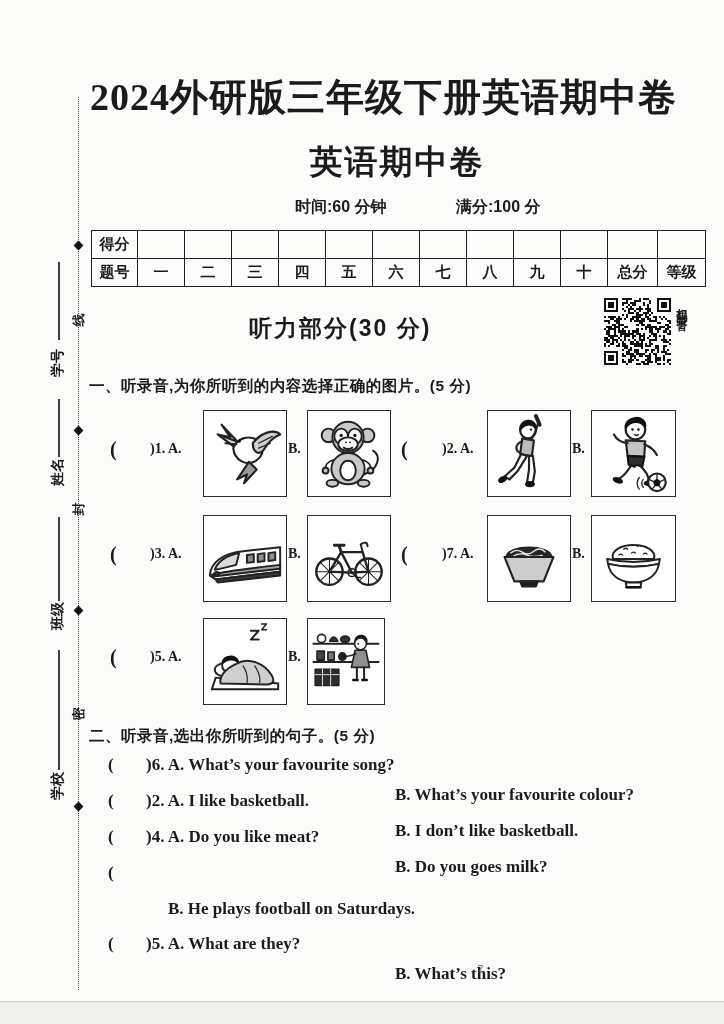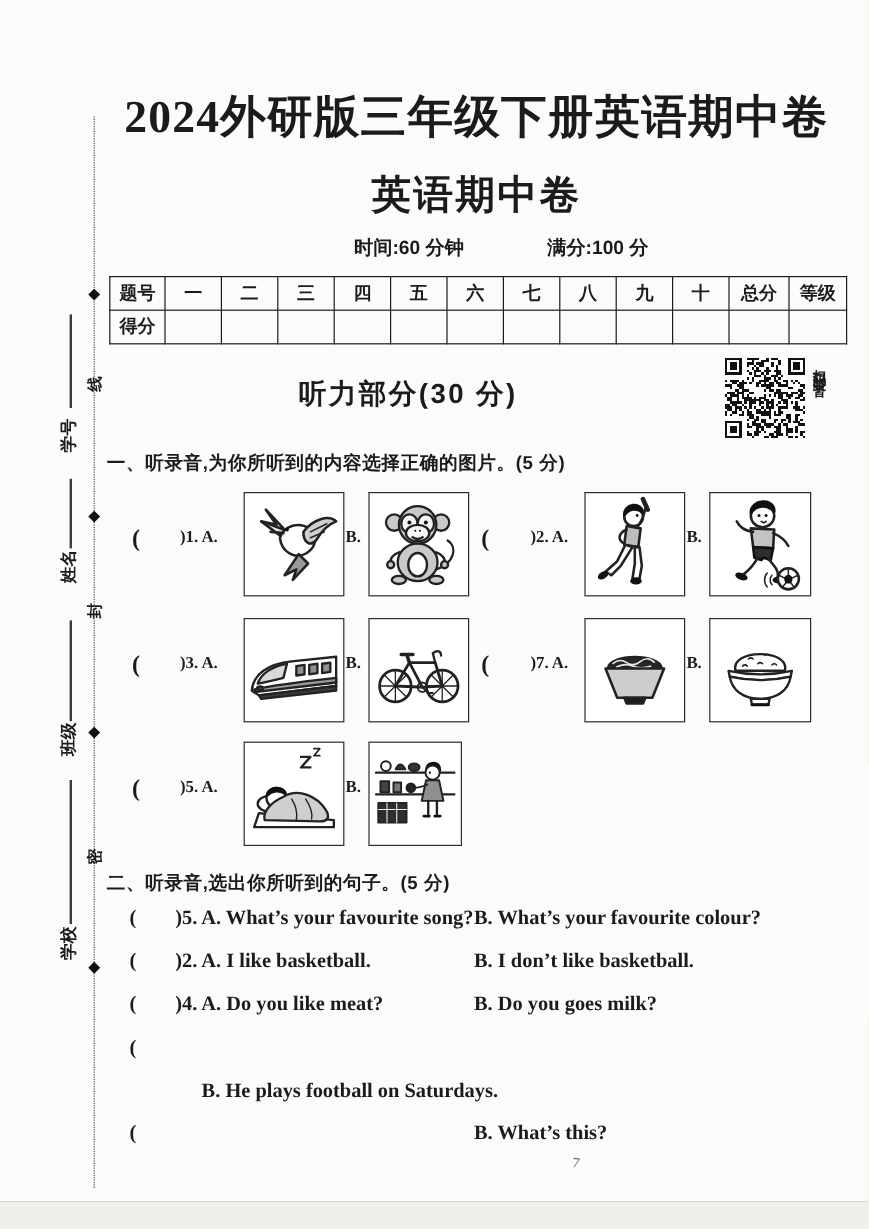--- a/index.html
+++ b/index.html
@@ -1,20 +1,20 @@
 <!DOCTYPE html>
 <html><head>
 <meta charset="utf-8">
 <style>
   html,body{margin:0;padding:0;background:#e9e9e6;}
   .page{position:relative;width:724px;height:1024px;background:#fbfbf9;overflow:hidden;
         font-family:"Liberation Sans","DejaVu Sans",sans-serif;color:#1b1b1b;}
   .abs{position:absolute;}
   
-  .title{top:72px;left:90px;right:20px;text-align:center;font-family:"Liberation Serif","DejaVu Serif",serif;
+  .title{top:72px;left:90px;right:20px;font-family:"Liberation Serif","DejaVu Serif",serif;
          font-weight:700;font-size:38px;letter-spacing:1px;}
   .subtitle{top:140px;left:90px;right:20px;text-align:center;font-family:"Liberation Serif","DejaVu Serif",serif;
          font-weight:700;font-size:33px;letter-spacing:2px;}
   .meta{top:197px;font-weight:700;font-size:16px;padding-left:32px;}
   
   table.score{position:absolute;left:91px;top:230px;border-collapse:collapse;table-layout:fixed;}
   table.score td{border:1.7px solid #1c1c1c;height:27px;text-align:center;vertical-align:middle;
                  font-size:15px;font-weight:700;padding:0;}
   
   .listen-title{top:313px;left:249px;font-size:23px;font-weight:700;letter-spacing:2px;}
@@ -26,21 +26,21 @@
   .p-row{left:0;right:0;height:87px;}
   .p-row .paren{position:absolute;font-family:"Liberation Serif","DejaVu Serif",serif;font-size:20px;font-weight:700;top:28px;}
   .p-row .qlabel{position:absolute;font-family:"Liberation Serif","DejaVu Serif",serif;font-size:14px;font-weight:700;top:31px;}
   .pic-box{position:absolute;top:0;height:87px;border:1.8px solid #2b2b2b;background:#fff;box-sizing:border-box;}
   .pic-box svg{width:100%;height:100%;display:block;}
   
   .s-row{left:0;right:0;height:24px;font-family:"Liberation Serif","DejaVu Serif",serif;font-size:17px;font-weight:700;}
   .s-row span{position:absolute;white-space:nowrap;}
   .s-paren{left:108px;}
   .s-a{left:146px;}
-  .s-b{left:395px;}
+  .s-b{left:395px;margin-top:30px;}
   
   .seal-dots{left:78px;top:97px;height:893px;width:0;border-left:1.6px dotted #4a4a4a;}
   .diamond{left:74.5px;width:7px;height:7px;background:#111;transform:rotate(45deg);}
   .seal-char{left:70px;width:18px;text-align:center;font-size:13px;font-weight:700;transform:rotate(-90deg);}
   .seal-label{left:44px;width:28px;text-align:center;font-size:14px;font-weight:700;
               transform:rotate(-90deg);white-space:nowrap;}
   .seal-blank{left:58px;width:2px;background:#3d3d3d;}
   
   .page-edge{left:0;right:0;top:1001px;border-top:1px solid #cfcfcb;}
   .below-page{left:0;right:0;top:1002px;height:22px;background:#efefec;}
@@ -85,48 +85,48 @@
         <col style="width:47px">
         <col style="width:47px">
       <col style="width:47px">
         <col style="width:47px">
         <col style="width:47px">
         <col style="width:50px">
         <col style="width:48px">
     </colgroup>
     <tbody>
         <tr>
+      <td>得分</td>
+      <td></td>
+          <td></td>
+      <td></td>
+          <td></td>
+      <td></td>
+          <td></td>
+      <td></td>
+          <td></td>
+      <td></td>
+          <td></td>
+      <td></td>
+          <td></td>
+    </tr>
+    <tr>
       <td>题号</td>
       <td>一</td>
       <td>二</td>
       <td>三</td>
       <td>四</td>
       <td>五</td>
       <td>六</td>
       <td>七</td>
       <td>八</td>
       <td>九</td>
       <td>十</td>
       <td>总分</td>
       <td>等级</td>
-    </tr>
-    <tr>
-      <td>得分</td>
-      <td></td>
-          <td></td>
-      <td></td>
-          <td></td>
-      <td></td>
-          <td></td>
-      <td></td>
-          <td></td>
-      <td></td>
-          <td></td>
-      <td></td>
-          <td></td>
     </tr>
   </tbody>
     </table>
 
   <div class="abs listen-title">听力部分(30 分)</div>
   <div class="abs qr">
     <svg viewBox="0 0 33 33" width="67" height="67" shape-rendering="crispEdges">
       <rect x="0" y="0" width="33" height="33" fill="#fff"></rect>
       <g fill="#111">
         <rect x="0" y="0" width="7" height="7"></rect>
@@ -742,41 +742,42 @@
           <path d="M50 64 L55 64 M60 64 L65 64" stroke-width="2.6" stroke="#111"></path>
         </g>
       </svg>
     </div>
   </div>
 
   <div class="abs sec-head" style="top:726px">二、听录音,选出你所听到的句子。(5 分)</div>
 
   <div class="abs s-row" style="top:755px">
     <span class="s-paren">(</span>
-    <span class="s-a">)5. A. What’s your favourite song?</span>
+    <span class="s-a">)6. A. What’s your favourite song?</span>
     <span class="s-b">B. What’s your favourite colour?</span>
   </div>
   <div class="abs s-row" style="top:791px">
     <span class="s-paren">(</span>
     <span class="s-a">)2. A. I like basketball.</span>
     <span class="s-b">B. I don’t like basketball.</span>
   </div>
   <div class="abs s-row" style="top:827px">
     <span class="s-paren">(</span>
     <span class="s-a">)4. A. Do you like meat?</span>
     <span class="s-b">B. Do you goes milk?</span>
   </div>
   <div class="abs s-row" style="top:863px">
     <span class="s-paren">(</span>
   </div>
   <div class="abs s-row" style="top:899px">
     <span style="left:168px">B. He plays football on Saturdays.</span>
   </div>
   <div class="abs s-row" style="top:934px">
     <span class="s-paren">(</span>
+    <span class="s-a">)5. A. What are they?</span>
     <span class="s-b">B. What’s this?</span>
   </div>
 
   <div class="abs page-mark">7</div>
   <div class="abs page-edge"></div>
   <div class="abs below-page"></div>
 
 </div>
 
 </body></html>

